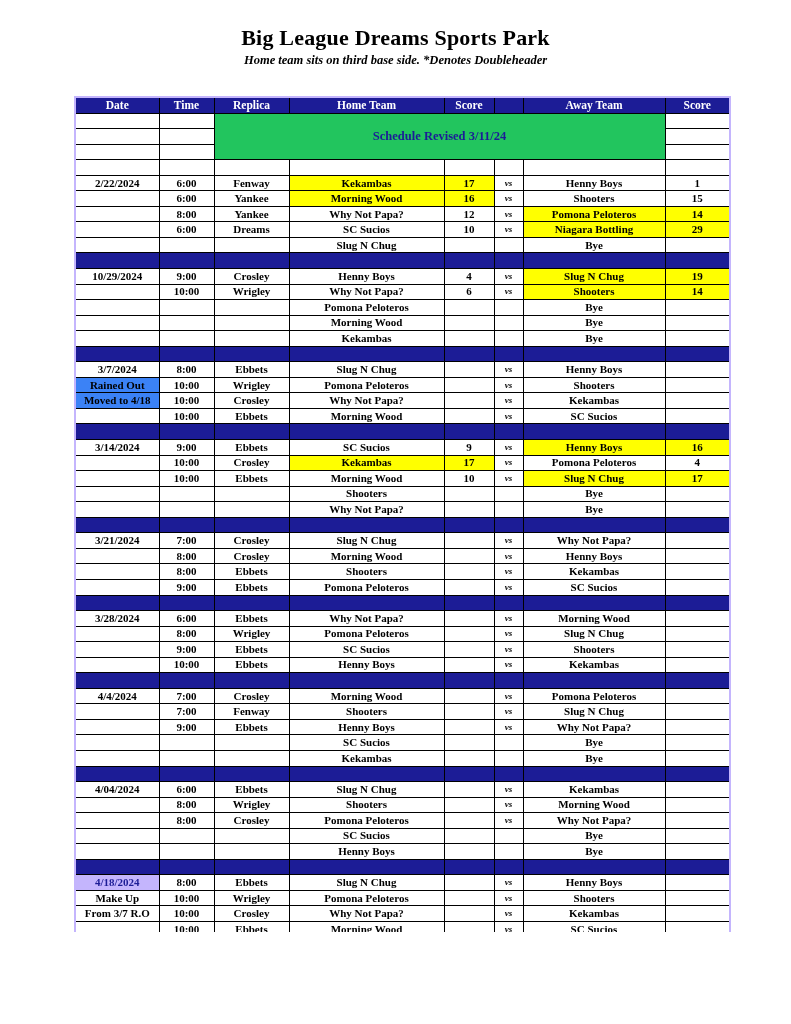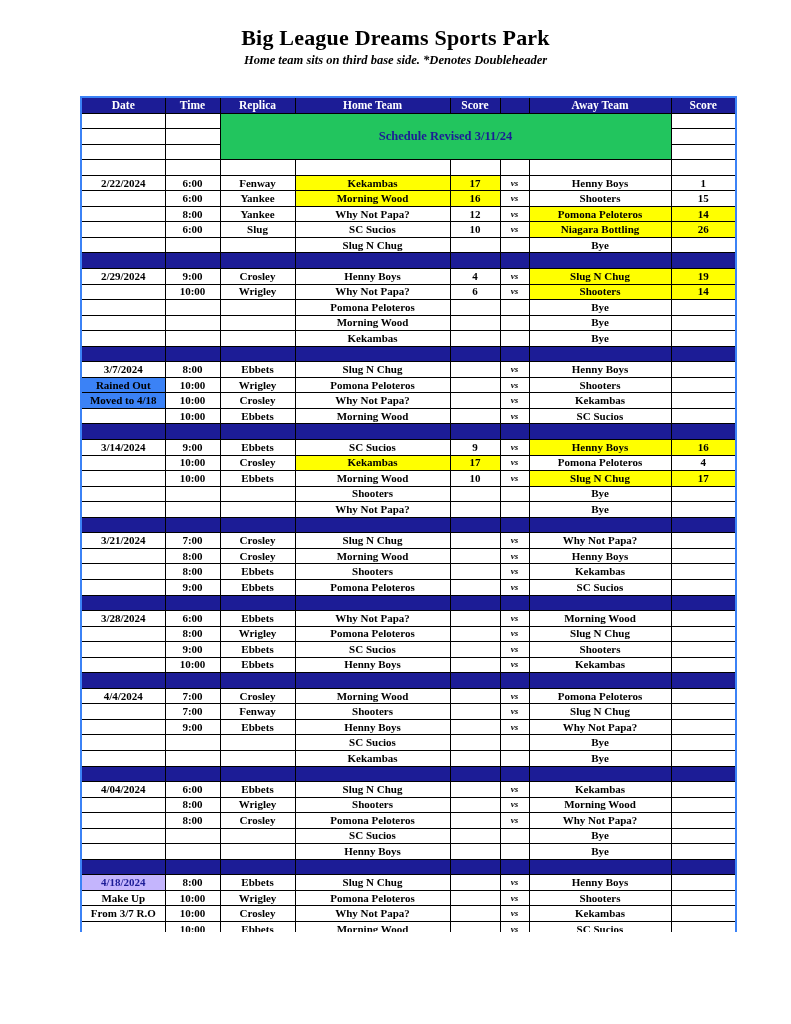--- a/index.html
+++ b/index.html
@@ -17,24 +17,24 @@
   }
   .title-sub {
     font-size:18px; font-weight:bold; color:#000;
     line-height:1.25;
   }
   .title-note {
     font-size:12.5px; font-weight:bold; font-style:italic; color:#000;
     line-height:1.3; margin-top:2px;
   }
   table.schedule {
-    position:absolute; left:80px; top:96px;
+    position:absolute; left:74px; top:96px;
     width:655px;
     border-collapse:collapse; table-layout:fixed;
-    border:2px solid #3b82f6;
+    border:2px solid #c4b5fd;
   }
   .schedule th, .schedule td {
     border:1px solid #000;
     padding:0;
     height:14.55px;
     line-height:1;
     text-align:center;
     vertical-align:middle;
     font-family:"Liberation Serif", serif;
     font-weight:bold;
@@ -145,49 +145,49 @@
           <td>Yankee</td>
           <td>Why Not Papa?</td>
           <td>12</td>
           <td class="vs-col">vs</td>
           <td class="yellow">Pomona Peloteros</td>
           <td class="yellow">14</td>
         </tr>
         <tr>
           <td></td>
           <td>6:00</td>
-          <td>Slug</td>
+          <td>Dreams</td>
           <td>SC Sucios</td>
           <td>10</td>
           <td class="vs-col">vs</td>
           <td class="yellow">Niagara Bottling</td>
-          <td class="yellow">26</td>
-        </tr>
-        <tr>
-          <td></td>
-          <td></td>
-          <td></td>
-          <td>Slug N Chug</td>
-          <td></td>
-          <td class="vs-col"></td>
-          <td>Bye</td>
-          <td></td>
-        </tr>
-        <tr class="sep">
-          <td></td>
-          <td></td>
-          <td></td>
-          <td></td>
-          <td></td>
-          <td></td>
-          <td></td>
-          <td></td>
-        </tr>
-        <tr>
-          <td>2/29/2024</td>
+          <td class="yellow">29</td>
+        </tr>
+        <tr>
+          <td></td>
+          <td></td>
+          <td></td>
+          <td>Slug N Chug</td>
+          <td></td>
+          <td class="vs-col"></td>
+          <td>Bye</td>
+          <td></td>
+        </tr>
+        <tr class="sep">
+          <td></td>
+          <td></td>
+          <td></td>
+          <td></td>
+          <td></td>
+          <td></td>
+          <td></td>
+          <td></td>
+        </tr>
+        <tr>
+          <td>10/29/2024</td>
           <td>9:00</td>
           <td>Crosley</td>
           <td>Henny Boys</td>
           <td>4</td>
           <td class="vs-col">vs</td>
           <td class="yellow">Slug N Chug</td>
           <td class="yellow">19</td>
         </tr>
         <tr>
           <td></td>

